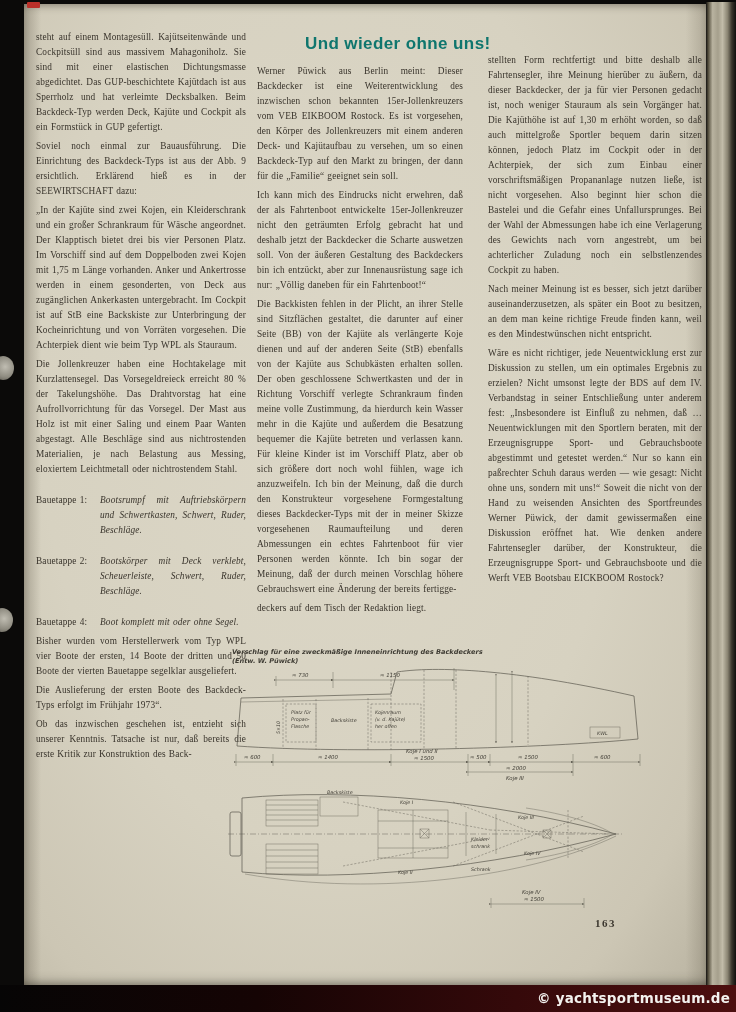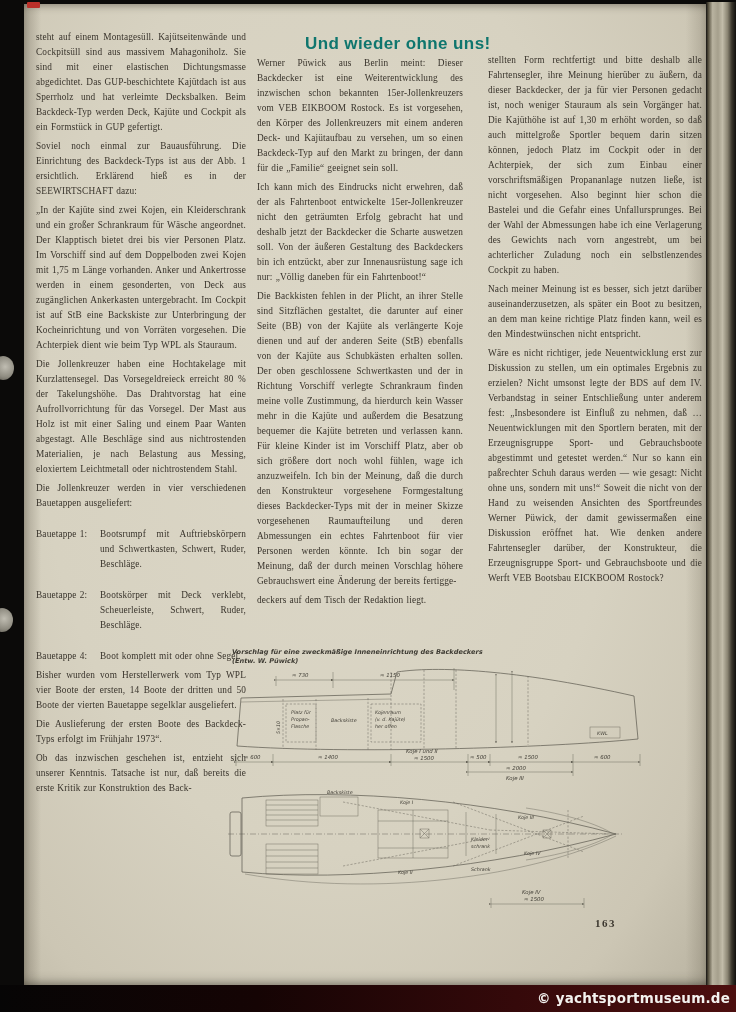--- a/index.html
+++ b/index.html
@@ -22,27 +22,27 @@
   .hole{position:absolute;width:22px;height:24px;border-radius:50%;
         background:radial-gradient(circle at 60% 45%, #c0bdb2 0%, #8e8b80 55%, #4a473f 100%);}
   .hole1{left:-8px;top:356px;}
   .hole2{left:-9px;top:608px;}
 
   
   .col{position:absolute;color:#38332b;font-size:9.3px;line-height:15px;text-align:justify;
        overflow:hidden;letter-spacing:.15px;word-spacing:.6px;}
   .col p{margin:0 0 4px 0;}
   .col-left{left:36px;top:30px;width:210px;height:918px;}
-  .col-mid{left:257px;top:56px;width:206px;height:590px;}
+  .col-mid{left:257px;top:64px;width:206px;height:590px;}
   .col-right{left:488px;top:53px;width:214px;height:560px;}
   .headline{position:absolute;left:257px;top:34px;width:230px;color:#0f766e;
        font-family:"Liberation Sans",sans-serif;font-weight:bold;font-size:17px;letter-spacing:.4px;margin-left:48px;}
   .etappe{display:flex;margin:16px 0 4px 0;}
   .etappe .lab{flex:0 0 64px;}
-  .etappe .txt{flex:1;text-align:justify;}
+  .etappe .txt{flex:1;text-align:justify;font-style:italic;}
   .pagenum{position:absolute;left:595px;top:917px;color:#3c372f;font-size:11px;
        font-weight:bold;letter-spacing:1.5px;}
 
   
   .figure{position:absolute;left:228px;top:642px;width:452px;height:322px;}
   svg text{fill:#45423a;}
   .cap{font:italic bold 6.6px "DejaVu Sans",sans-serif;fill:#3f3c34;}
   .s-lbl{font:italic 4.8px "DejaVu Sans",sans-serif;}
   .dim{font:italic 5.4px "DejaVu Sans",sans-serif;}
   .ln{stroke:#5a574d;stroke-width:.7;fill:none;}
@@ -57,24 +57,23 @@
 <div class="page"></div>
 <div class="page-stack"></div>
 <div class="red-mark"></div>
 <div class="hole hole1"></div>
 <div class="hole hole2"></div>
 
 <div class="headline">Und wieder ohne uns!</div>
 
 <div class="col col-left">
   <p>steht auf einem Montagesüll. Kajütseitenwände und Cockpitsüll sind aus massivem Mahagoniholz. Sie sind mit einer elastischen Dichtungsmasse abgedichtet. Das GUP-beschichtete Kajütdach ist aus Sperrholz und hat verleimte Decksbalken. Beim Backdeck-Typ werden Deck, Kajüte und Cockpit als ein Formstück in GUP gefertigt.</p>
-  <p>Soviel noch einmal zur Bauausführung. Die Einrichtung des Backdeck-Typs ist aus der Abb. 1 ersichtlich. Erklärend hieß es in der SEEWIRTSCHAFT dazu:</p>
+  <p>Soviel noch einmal zur Bauausführung. Die Einrichtung des Backdeck-Typs ist aus der Abb. 9 ersichtlich. Erklärend hieß es in der SEEWIRTSCHAFT dazu:</p>
   <p>„In der Kajüte sind zwei Kojen, ein Kleiderschrank und ein großer Schrankraum für Wäsche angeordnet. Der Klapptisch bietet drei bis vier Personen Platz. Im Vorschiff sind auf dem Doppelboden zwei Kojen mit 1,75 m Länge vorhanden. Anker und Ankertrosse werden in einem gesonderten, von Deck aus zugänglichen Ankerkasten untergebracht. Im Cockpit ist auf StB eine Backskiste zur Unterbringung der Kocheinrichtung und von Vorräten vorgesehen. Die Achterpiek dient wie beim Typ WPL als Stauraum.</p>
   <p>Die Jollenkreuzer haben eine Hochtakelage mit Kurzlattensegel. Das Vorsegeldreieck erreicht 80 % der Takelungshöhe. Das Drahtvorstag hat eine Aufrollvorrichtung für das Vorsegel. Der Mast aus Holz ist mit einer Saling und einem Paar Wanten abgestagt. Alle Beschläge sind aus nichtrostenden Materialien, je nach Belastung aus Messing, eloxiertem Leichtmetall oder nichtrostendem Stahl.</p>
-  <p>Die Jollenkreuzer werden in vier verschiedenen Bauetappen ausgeliefert:</p>
   <div class="etappe">
     <span class="lab">Bauetappe 1:</span>
     <span class="txt">Bootsrumpf mit Auftriebskörpern und Schwertkasten, Schwert, Ruder, Beschläge.</span>
   </div>
   <div class="etappe">
     <span class="lab">Bauetappe 2:</span>
     <span class="txt">Bootskörper mit Deck verklebt, Scheuerleiste, Schwert, Ruder, Beschläge.</span>
   </div>
   <div class="etappe">
     <span class="lab">Bauetappe 4:</span>
@@ -87,21 +86,21 @@
 
 <div class="col col-mid">
   <p>Werner Püwick aus Berlin meint: Dieser Backdecker ist eine Weiterentwicklung des inzwischen schon bekannten 15er-Jollenkreuzers vom VEB EIKBOOM Rostock. Es ist vorgesehen, den Körper des Jollenkreuzers mit einem anderen Deck- und Kajütaufbau zu versehen, um so einen Backdeck-Typ auf den Markt zu bringen, der dann für die „Familie“ geeignet sein soll.</p>
   <p>Ich kann mich des Eindrucks nicht erwehren, daß der als Fahrtenboot entwickelte 15er-Jollenkreuzer nicht den geträumten Erfolg gebracht hat und deshalb jetzt der Backdecker die Scharte auswetzen soll. Von der äußeren Gestaltung des Backdeckers bin ich entzückt, aber zur Innenausrüstung sage ich nur: „Völlig daneben für ein Fahrtenboot!“</p>
   <p>Die Backkisten fehlen in der Plicht, an ihrer Stelle sind Sitzflächen gestaltet, die darunter auf einer Seite (BB) von der Kajüte als verlängerte Koje dienen und auf der anderen Seite (StB) ebenfalls von der Kajüte aus Schubkästen erhalten sollen. Der oben geschlossene Schwertkasten und der in Richtung Vorschiff verlegte Schrankraum finden meine volle Zustimmung, da hierdurch kein Wasser mehr in die Kajüte und außerdem die Besatzung bequemer die Kajüte betreten und verlassen kann. Für kleine Kinder ist im Vorschiff Platz, aber ob sich größere dort noch wohl fühlen, wage ich anzuzweifeln. Ich bin der Meinung, daß die durch den Konstrukteur vorgesehene Formgestaltung dieses Backdecker-Typs mit der in meiner Skizze vorgesehenen Raumaufteilung und deren Abmessungen ein echtes Fahrtenboot für vier Personen werden könnte. Ich bin sogar der Meinung, daß der durch meinen Vorschlag höhere Gebrauchswert eine Änderung der bereits fertigge-</p>
   <p>deckers auf dem Tisch der Redaktion liegt.</p>
 </div>
 
 <div class="col col-right">
   <p>stellten Form rechtfertigt und bitte deshalb alle Fahrtensegler, ihre Meinung hierüber zu äußern, da dieser Backdecker, der ja für vier Personen gedacht ist, noch weniger Stauraum als sein Vorgänger hat. Die Kajüthöhe ist auf 1,30 m erhöht worden, so daß auch mittelgroße Sportler bequem darin sitzen können, jedoch Platz im Cockpit oder in der Achterpiek, der sich zum Einbau einer vorschriftsmäßigen Propananlage nutzen ließe, ist nicht vorgesehen. Also beginnt hier schon die Bastelei und die Gefahr eines Unfallursprunges. Bei der Wahl der Abmessungen habe ich eine Verlagerung des Gewichts nach vorn angestrebt, um bei achterlicher Zuladung noch ein selbstlenzendes Cockpit zu haben.</p>
-  <p>Nach meiner Meinung ist es besser, sich jetzt darüber auseinanderzusetzen, als später ein Boot zu besitzen, an dem man keine richtige Platz finden kann, weil es den Mindestwünschen nicht entspricht.</p>
+  <p>Nach meiner Meinung ist es besser, sich jetzt darüber auseinanderzusetzen, als später ein Boot zu besitzen, an dem man keine richtige Freude finden kann, weil es den Mindestwünschen nicht entspricht.</p>
   <p>Wäre es nicht richtiger, jede Neuentwicklung erst zur Diskussion zu stellen, um ein optimales Ergebnis zu erzielen? Nicht umsonst legte der BDS auf dem IV. Verbandstag in seiner Entschließung unter anderem fest: „Insbesondere ist Einfluß zu nehmen, daß … Neuentwicklungen mit den Sportlern beraten, mit der Erzeugnisgruppe Sport- und Gebrauchsboote abgestimmt und getestet werden.“ Nur so kann ein paßrechter Schuh daraus werden — wie gesagt: Nicht ohne uns, sondern mit uns!“ Soweit die nicht von der Hand zu weisenden Ansichten des Sportfreundes Werner Püwick, der damit gewissermaßen eine Diskussion eröffnet hat. Wie denken andere Fahrtensegler darüber, der Konstrukteur, die Erzeugnisgruppe Sport- und Gebrauchsboote und die Werft VEB Bootsbau EICKBOOM Rostock?</p>
 </div>
 
 <div class="figure">
 <svg width="452" height="322" viewBox="0 0 452 322">
   <defs>
     <marker id="ah" markerWidth="5" markerHeight="5" refX="4" refY="2" orient="auto">
       <path d="M0,0 L4.2,2 L0,4 z" fill="#5a574d"></path>
     </marker>
   </defs>

